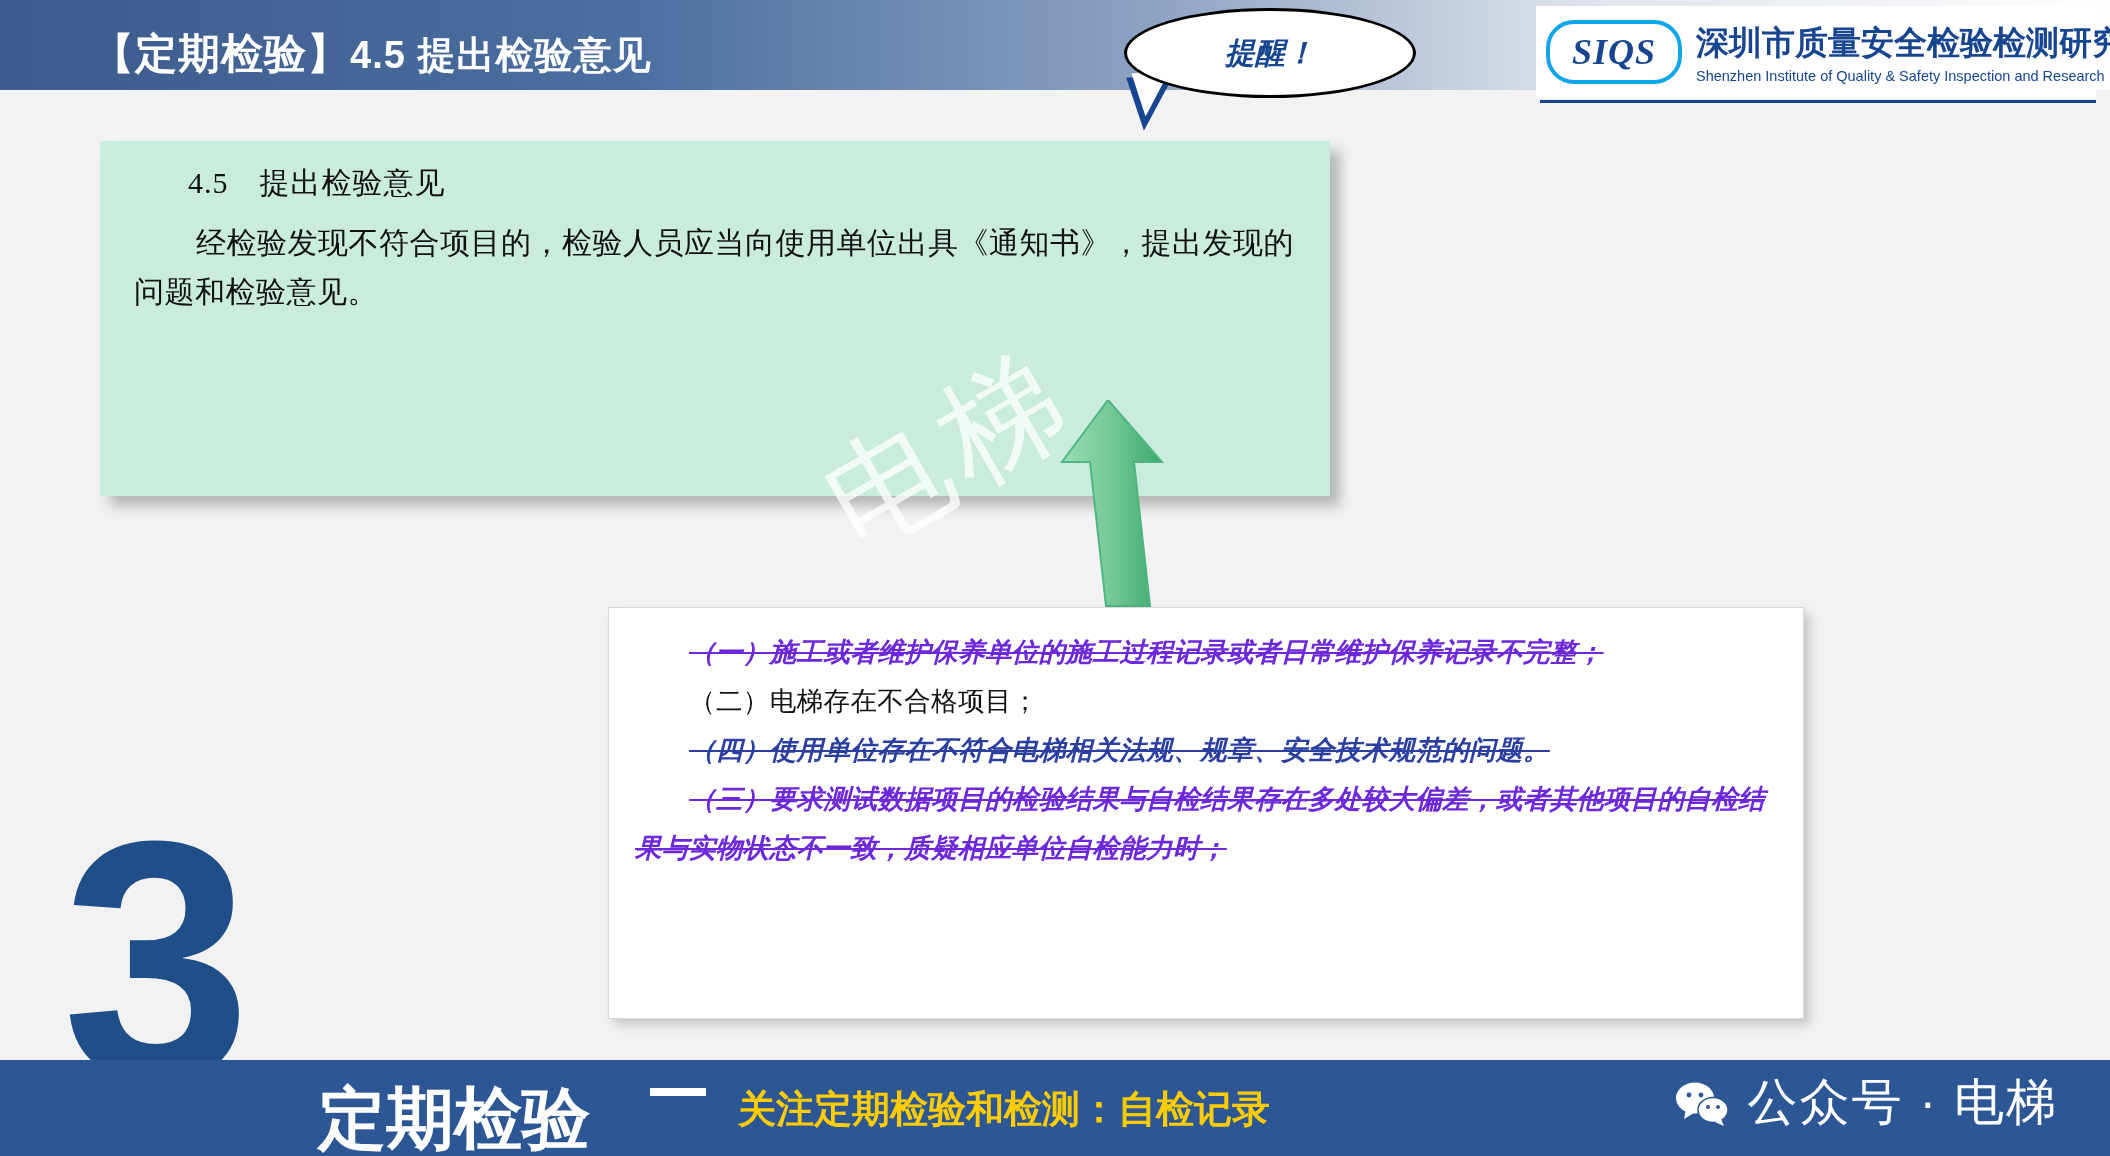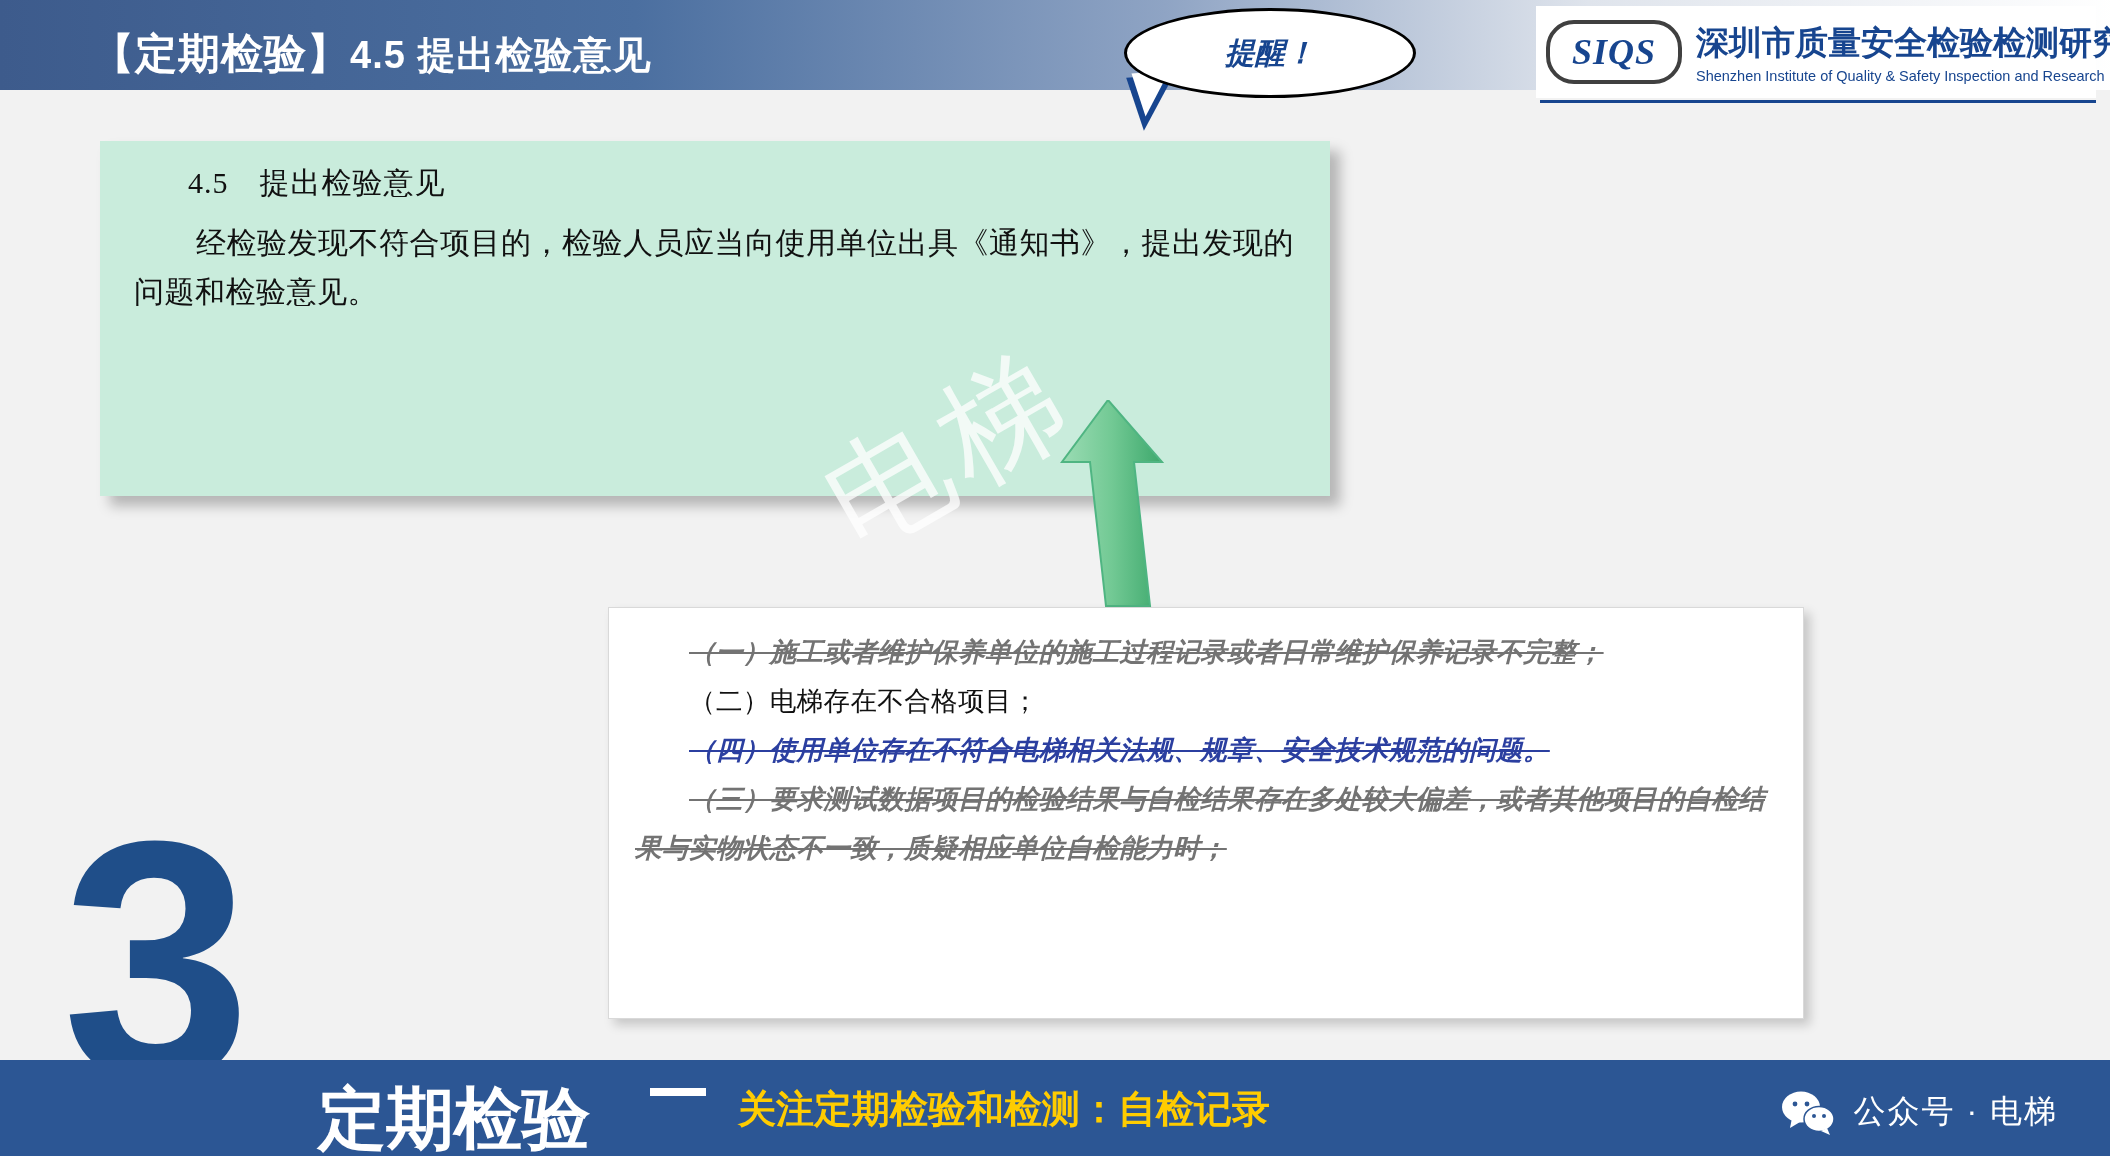--- a/index.html
+++ b/index.html
@@ -48,21 +48,21 @@
     height: 92px;
     background: #ffffff;
     display: flex;
     align-items: center;
     padding-left: 10px;
     box-sizing: border-box;
   }
   .logo-mark {
     width: 128px;
     height: 56px;
-    border: 4px solid #404040;
+    border: 4px solid #0ea5e9;
     border-radius: 28px;
     display: flex;
     align-items: center;
     justify-content: center;
     position: relative;
     flex: none;
   }
   .logo-mark-text {
     font-family: "Liberation Serif", serif;
     font-style: italic;
@@ -209,21 +209,21 @@
     line-height: 49px;
     letter-spacing: 0.4px;
   }
   .doc-card .indent {
     text-indent: 54px;
   }
   .doc-card .item {
     text-indent: 54px;
   }
   .strike-red {
-    color: #737373;
+    color: #6d28d9;
     font-style: italic;
     font-weight: bold;
     text-decoration: line-through;
     text-decoration-thickness: 2px;
   }
   .strike-blue {
     color: #2b3fa0;
     font-style: italic;
     font-weight: bold;
     text-decoration: line-through;
@@ -284,21 +284,21 @@
     display: flex;
     align-items: center;
     color: #ffffff;
   }
   .wechat-icon {
     width: 56px;
     height: 48px;
     margin-right: 18px;
   }
   .wechat-text {
-    font-size: 32px;
+    font-size: 50px;
     color: #ffffff;
     white-space: nowrap;
     letter-spacing: 2px;
   }
 </style>
 </head>
 <body>
 
 <div class="header">
   <div class="header-title">

